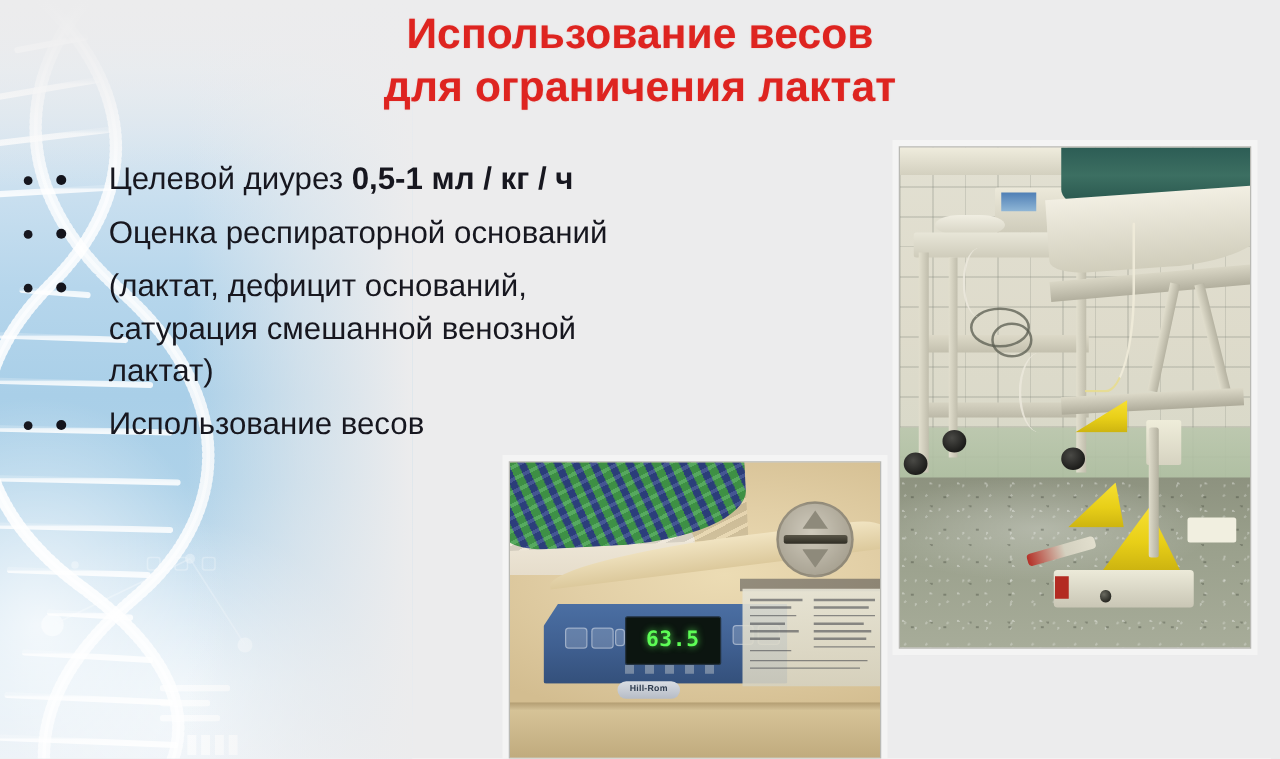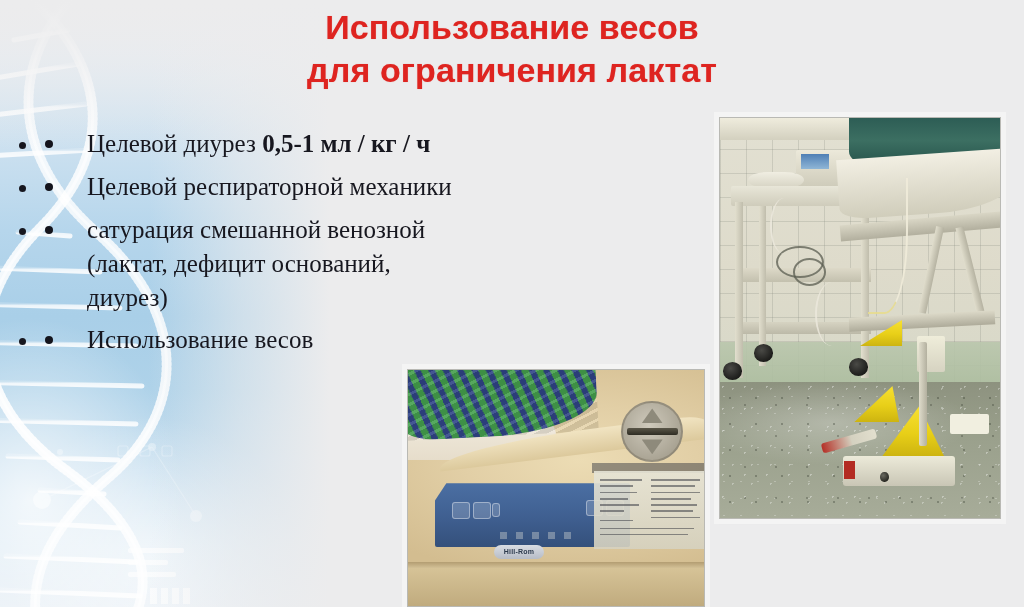--- a/index.html
+++ b/index.html
@@ -70,21 +70,20 @@
     left: 40px; top: 127px;
     width: 560px;
     color: #17171f;
     font-size: 25px;
     line-height: 1.355;
   }
   .bullet-item {
     position: relative;
     padding-left: 47px;
     margin-bottom: 9px;
-    font-family: Liberation Serif, serif;
   }
   .bullet-item .dot {
     position: absolute;
     left: 5px; top: 13px;
     width: 8px; height: 8px;
     border-radius: 50%;
     background: #14141c;
   }
   .bullet-item .sub { display: block; }
   .bullet-item b { font-weight: bold; }
@@ -463,28 +462,28 @@
 
   <ul class="bullets">
 
     <li class="bullet-item">
       <span class="dot"></span>
       <span>Целевой диурез </span><b>0,5-1 мл / кг / ч</b>
     </li>
 
     <li class="bullet-item">
       <span class="dot"></span>
-      <span>Целевой респираторной механики</span>
+      <span>Оценка респираторной оснований</span>
     </li>
 
     <li class="bullet-item">
       <span class="dot"></span>
+      <span class="sub">(лактат, дефицит оснований,</span>
       <span class="sub">сатурация смешанной венозной</span>
-      <span class="sub">(лактат, дефицит оснований,</span>
-      <span class="sub">диурез)</span>
+      <span class="sub">лактат)</span>
     </li>
 
     <li class="bullet-item">
       <span class="dot"></span>
       <span>Использование весов</span>
     </li>
   </ul>
 
   <figure class="photo" id="photo-room">
     <div class="scene">
@@ -544,20 +543,23 @@
     <div class="rail"></div>
 
     <div class="ctrl-panel"></div>
 
     <div class="kbtn" style="left:15%; top:56%"></div>
     <div class="kbtn" style="left:22%; top:56%"></div>
     <div class="kbtn" style="left:60%; top:55%"></div>
     <div class="kbtn" style="left:67%; top:55%"></div>
     <div class="kbtn" style="left:28.5%; top:56.5%; width:2.5%; height:6%"></div>
 
+    <div class="led">
+      <span class="val">63.5</span>
+    </div>
     <div class="led-ticks"></div>
     <div class="brand">Hill-Rom</div>
 
     <div class="dial">
       <div class="ar up"></div>
       <div class="band"></div>
       <div class="ar dn"></div>
     </div>
 
     <div class="label-title"></div>

